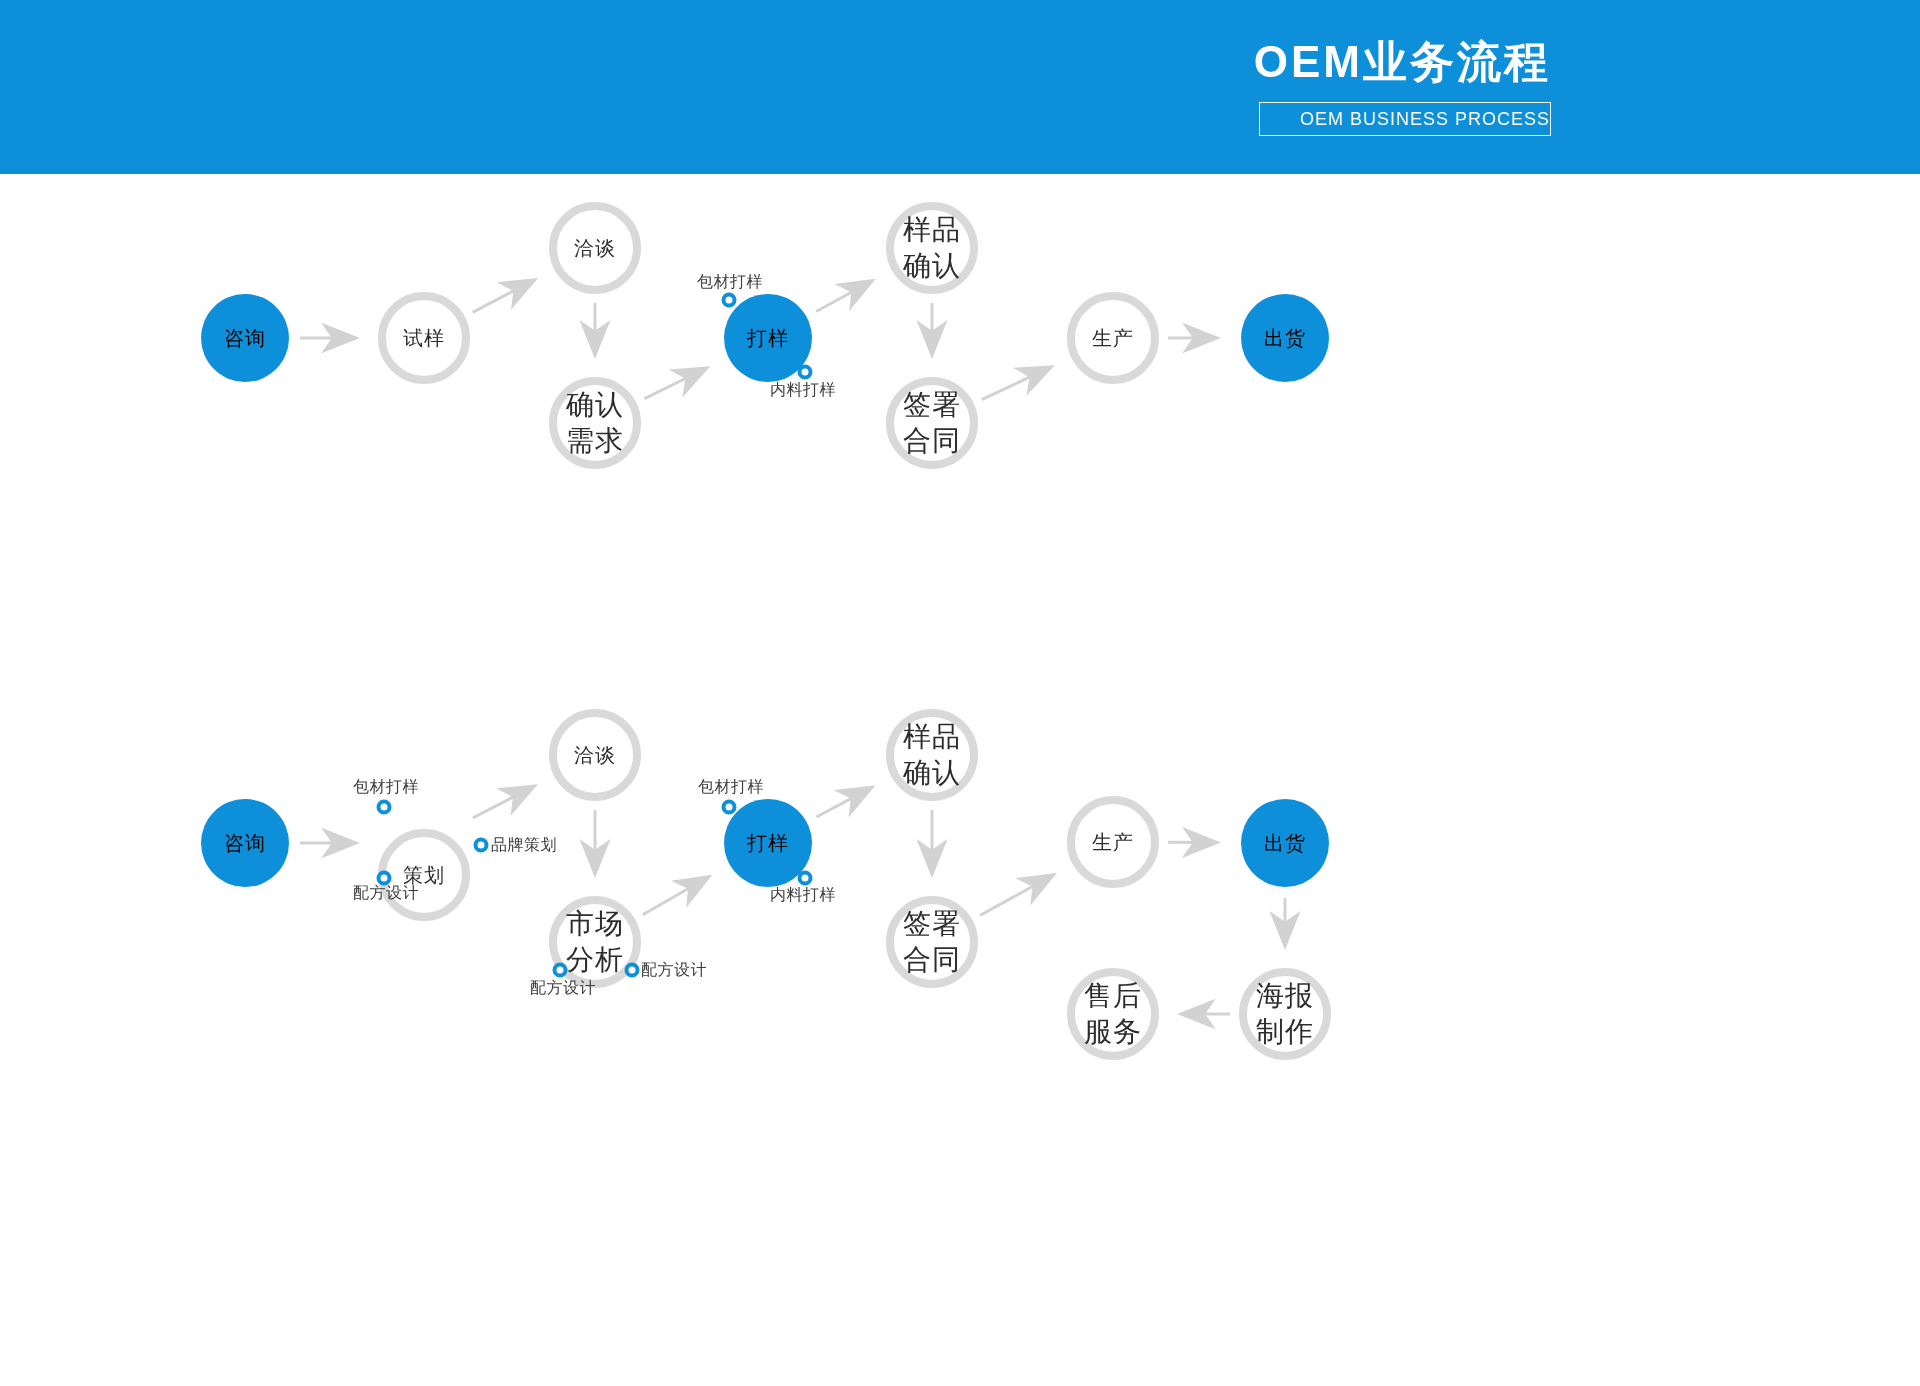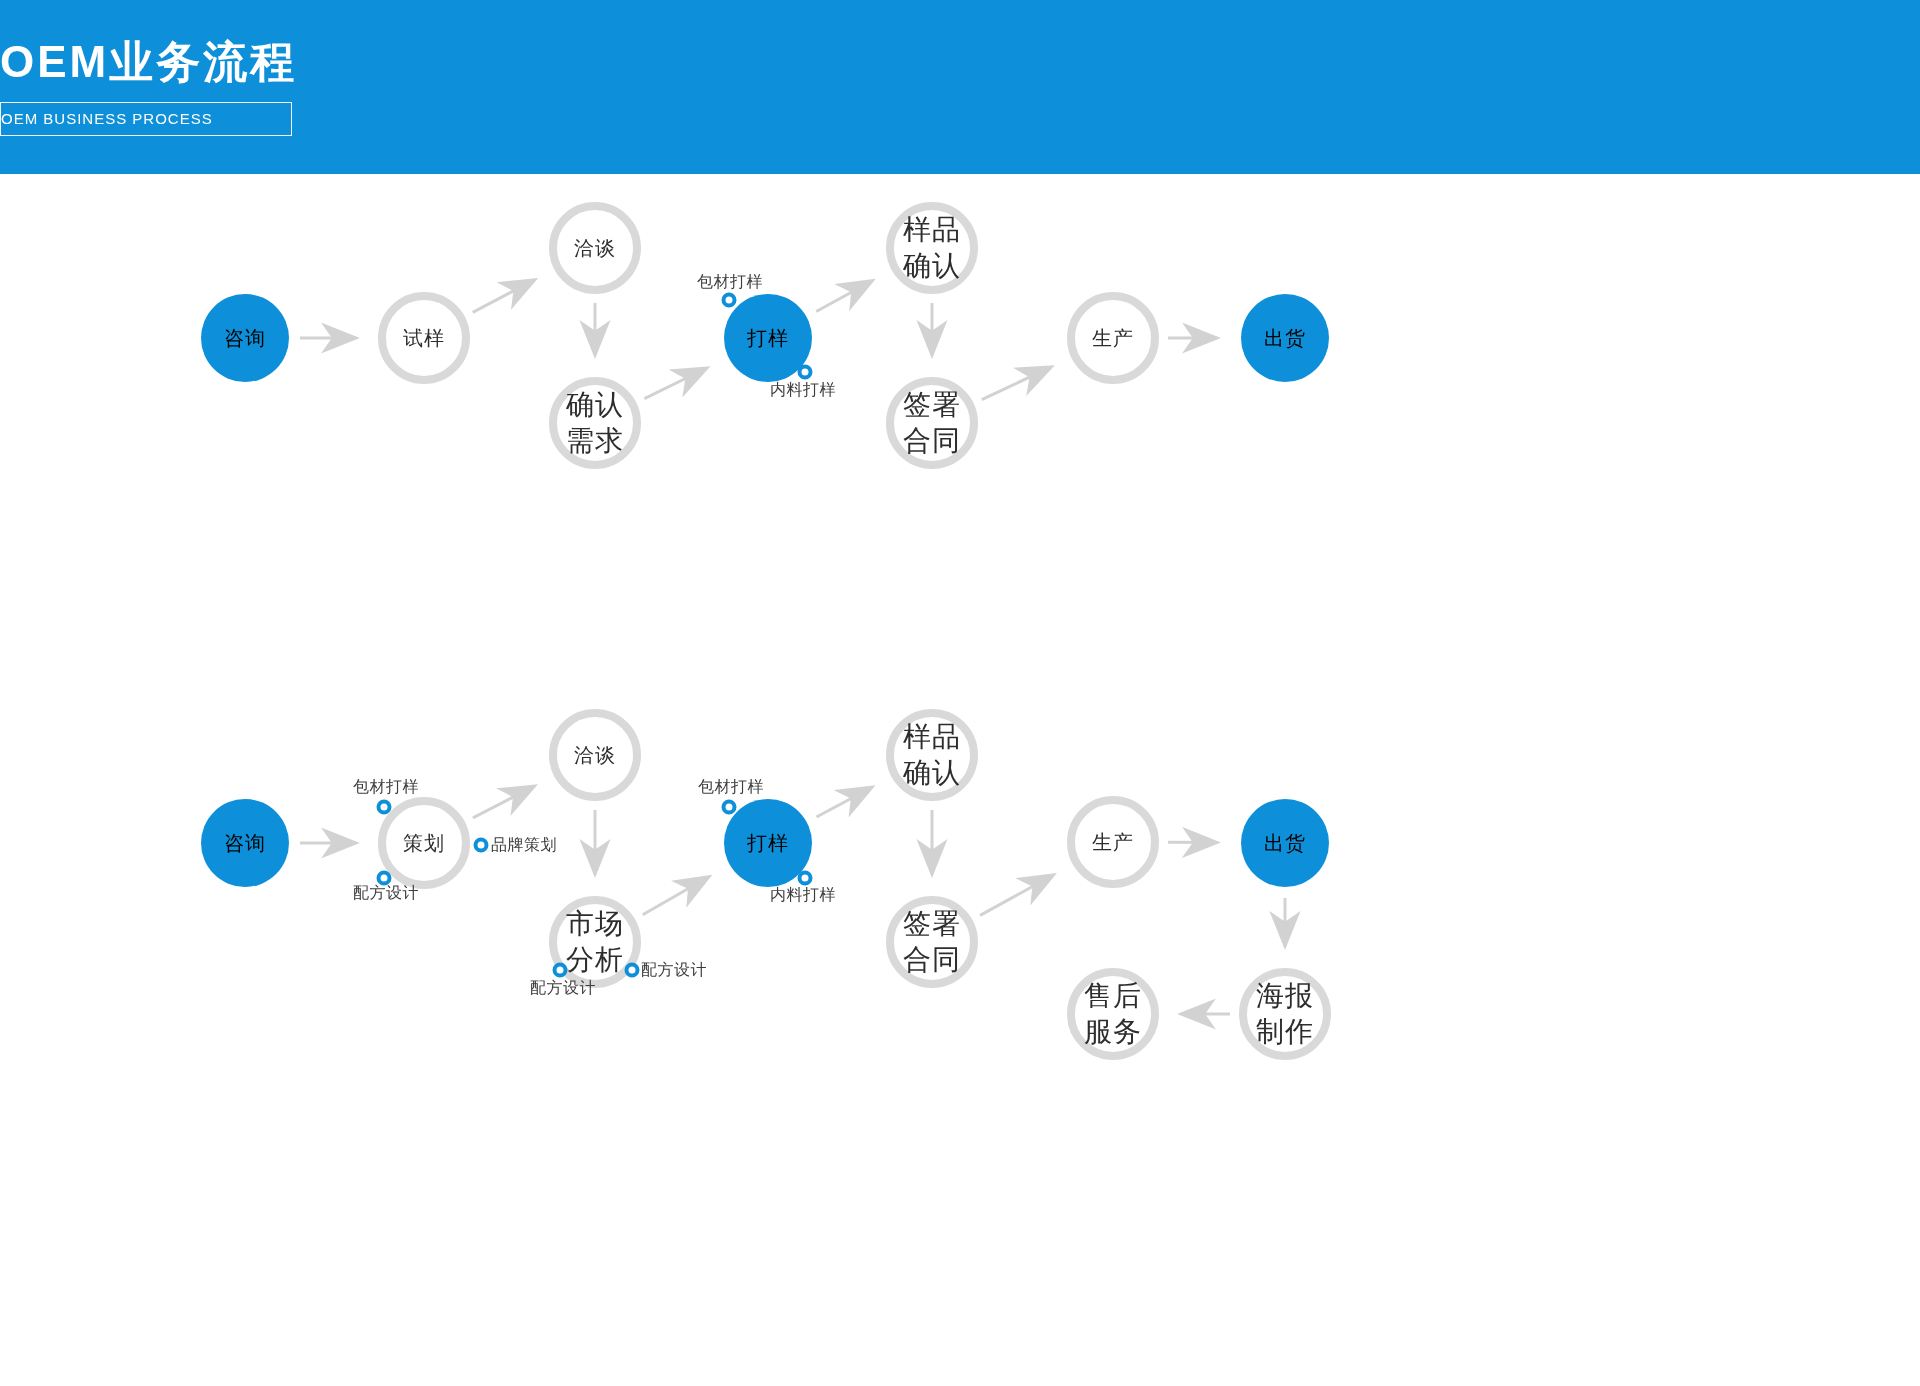--- a/index.html
+++ b/index.html
@@ -4,27 +4,27 @@
 <style>
   html,body{margin:0;padding:0;background:#ffffff;}
   .page{
     position:relative;width:1920px;height:1386px;overflow:hidden;background:#fff;
     font-family:"Liberation Sans","DejaVu Sans",sans-serif;
     --accent:#0e8fd9; --ring:#d9d9d9; --arrow:#d2d2d2; --node-text:#2d2d2d; --ann-text:#3d3d3d;
   }
   .band{position:absolute;left:0;width:100%;background:var(--accent);color:#fff;}
   .band-oem{top:0;height:174px;}
   .band-odm{top:503px;height:178px;}
-  .band-inner{width:1540px;text-align:left;}
+  .band-inner{width:1540px;text-align:right;padding-left:11px;}
   .band-oem .band-inner{padding-top:38px;}
   .band-odm .band-inner{padding-top:54px;}
   .band-title{margin:0;font-size:44px;font-weight:700;letter-spacing:3px;line-height:48px;}
   .band-subtitle{
     display:inline-block;width:292px;height:34px;line-height:32px;box-sizing:border-box;
-    border:1px solid rgba(255,255,255,.95);font-size:15px;letter-spacing:1px;font-weight:400;
+    border:1px solid rgba(255,255,255,.95);font-size:18px;letter-spacing:1px;font-weight:400;
   }
   .band-oem .band-subtitle{margin-top:16px;}
   .band-odm .band-subtitle{margin-top:30px;}
 
   #canvas{position:absolute;left:0;top:0;width:1920px;height:1386px;}
   #arrows{position:absolute;left:0;top:0;}
 
   .node{
     position:absolute;width:92px;height:92px;border-radius:50%;box-sizing:border-box;
     background:#fff;border:8px solid var(--ring);color:var(--node-text);
@@ -96,21 +96,21 @@
 确认</div>
       <div class="node normal two" style="left: 932px; top: 423px;">签署
 合同</div>
       <div class="node normal" style="left: 1113px; top: 338px;">生产</div>
       <div class="node primary" style="left: 1285px; top: 338px;">出货</div>
       <div class="ann" style="left: 730px; top: 282px;">包材打样</div>
       <div class="dot" style="left: 729px; top: 300px;"></div>
       <div class="dot" style="left: 805px; top: 372px;"></div>
       <div class="ann" style="left: 803px; top: 390px;">内料打样</div>
       <div class="node primary" style="left: 245px; top: 843px;">咨询</div>
-      <div class="node normal" style="left: 424px; top: 843px; text-align: right;">策划</div>
+      <div class="node normal" style="left: 424px; top: 875px; text-align: right;">策划</div>
       <div class="node normal" style="left: 595px; top: 755px;">洽谈</div>
       <div class="node normal two" style="left: 595px; top: 942px;">市场
 分析</div>
       <div class="node primary" style="left: 768px; top: 843px;">打样</div>
       <div class="node normal two" style="left: 932px; top: 755px;">样品
 确认</div>
       <div class="node normal two" style="left: 932px; top: 942px;">签署
 合同</div>
       <div class="node normal" style="left: 1113px; top: 842px;">生产</div>
       <div class="node primary" style="left: 1285px; top: 843px;">出货</div>

